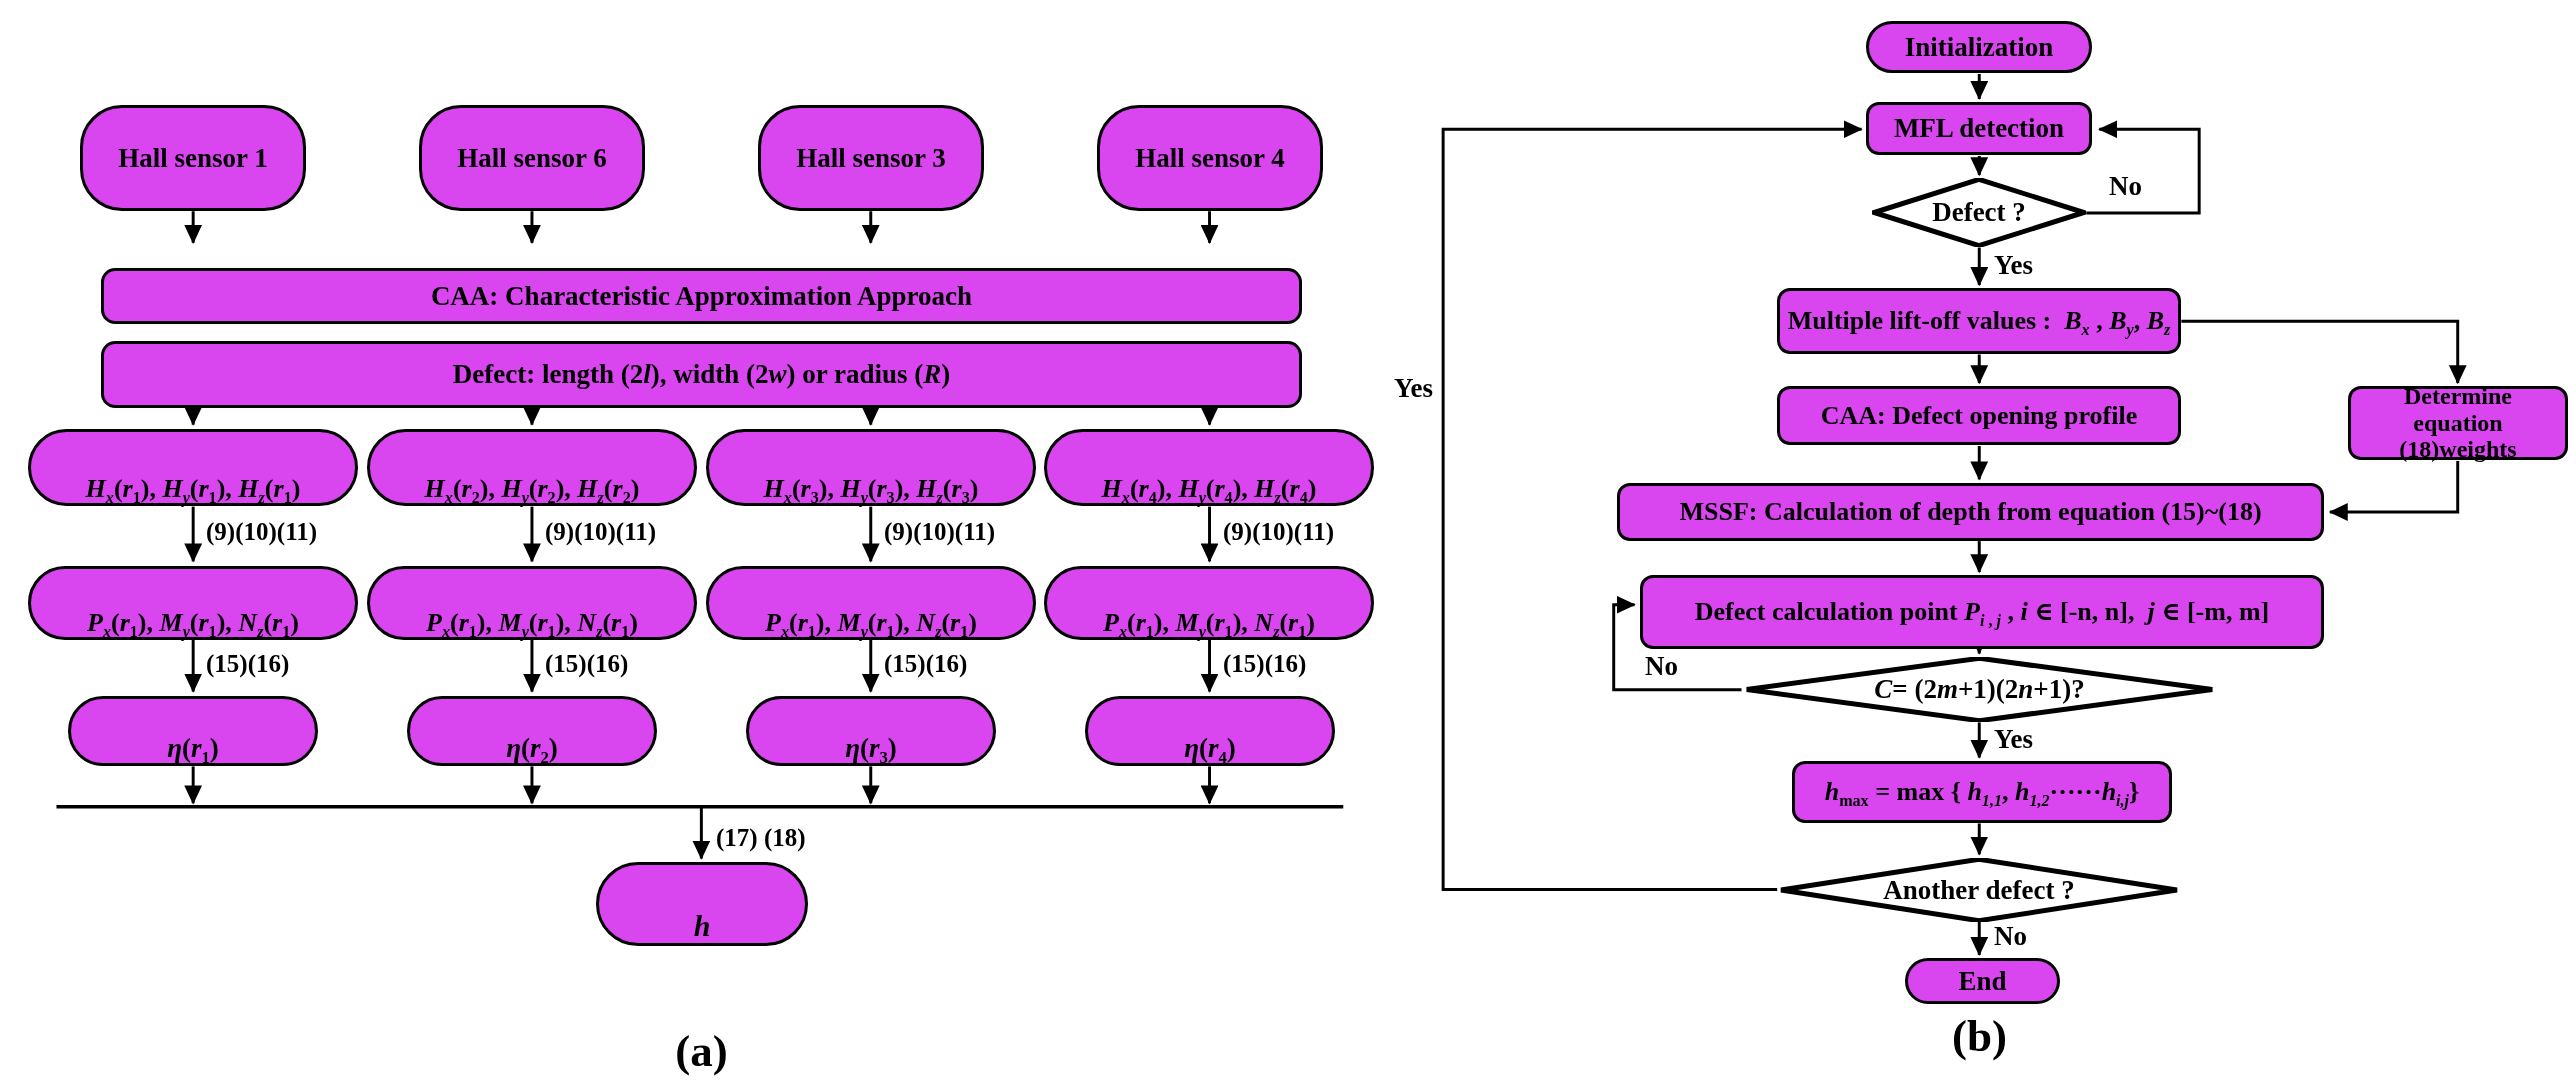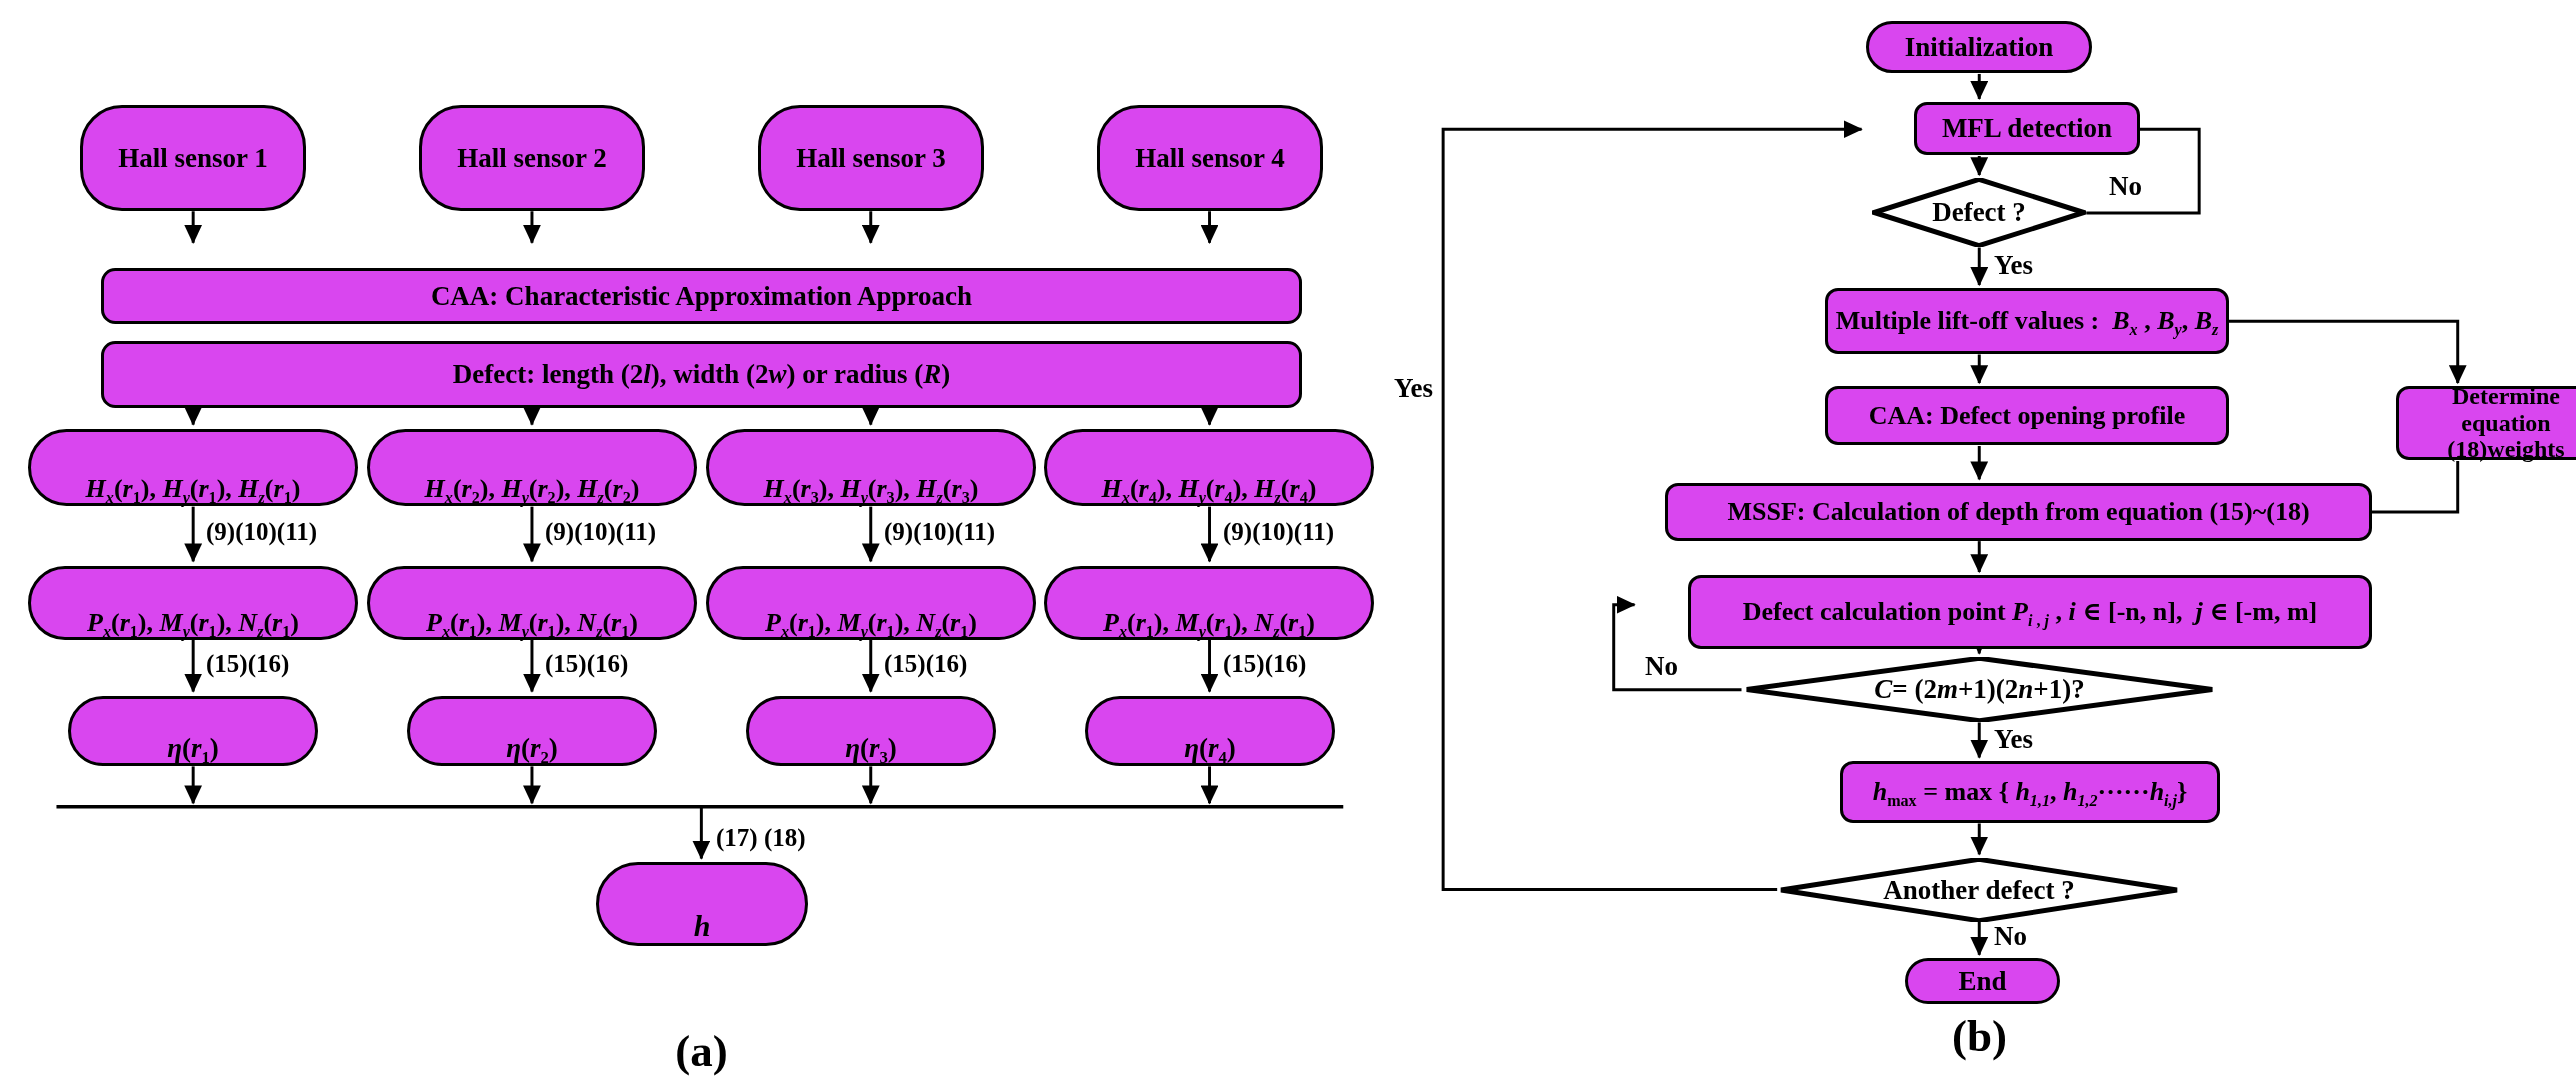--- a/index.html
+++ b/index.html
@@ -11,21 +11,21 @@
         text-align:center;background:#d946ef;border:3.6px solid #000;box-sizing:border-box;
         font-weight:bold;line-height:1.12;}
   .rc{border-width:3px;}
   .stadium{border-radius:42px;}
   .capsule{border-radius:594px;align-items:flex-end;}
   .bar{border-radius:14.3px;font-size:27px;margin-top:21px;}
   .hall{font-size:27px;}
   .hpnode{font-size:26px;}
   .eta{font-size:27px;}
   .hout{font-size:30px;}
-  .rbox{border-radius:13px;font-size:26px;margin-left:48px;}
+  .rbox{border-radius:13px;font-size:26px;}
   .diamond{position:absolute;z-index:2;}
   .diamond svg{position:absolute;left:0;top:0;width:100%;height:100%;display:block;}
   .diamond .lbl{position:absolute;left:0;top:0;right:0;bottom:0;display:flex;align-items:center;
         justify-content:center;font-weight:bold;font-size:27px;z-index:3;}
   .edge-label{position:absolute;z-index:3;font-weight:bold;font-size:25px;white-space:nowrap;}
   .caption{position:absolute;z-index:3;font-weight:bold;font-size:45px;text-align:center;}
   sub{font-size:62%;line-height:0;}
 </style>
 </head>
 <body>
@@ -77,21 +77,21 @@
     <path d="M3330,1215 V1274" marker-end="url(#ah)"></path>
     <path d="M3330,1385 V1437" marker-end="url(#ah)"></path>
     <path d="M2990,1496 H2428 V217 H3132" marker-end="url(#ah)"></path>
     <path d="M3330,1550 V1606" marker-end="url(#ah)"></path>
   </svg>
 
   <div class="node stadium hall" style="left:80px;top:105px;width:226px;height:106px;">
       <span>Hall sensor 1</span>
     </div>
   <div class="node stadium hall" style="left:419px;top:105px;width:226px;height:106px;">
-      <span>Hall sensor 2</span>
+      <span>Hall sensor 6</span>
     </div>
   <div class="node stadium hall" style="left:758px;top:105px;width:226px;height:106px;">
       <span>Hall sensor 3</span>
     </div>
   <div class="node stadium hall" style="left:1097px;top:105px;width:226px;height:106px;justify-content:center;">
       <span>Hall sensor 4</span>
     </div>
 
   <div class="node bar" style="left:101px;top:247px;width:1201px;height:56px;">
       <span>CAA: Characteristic Approximation Approach</span>

